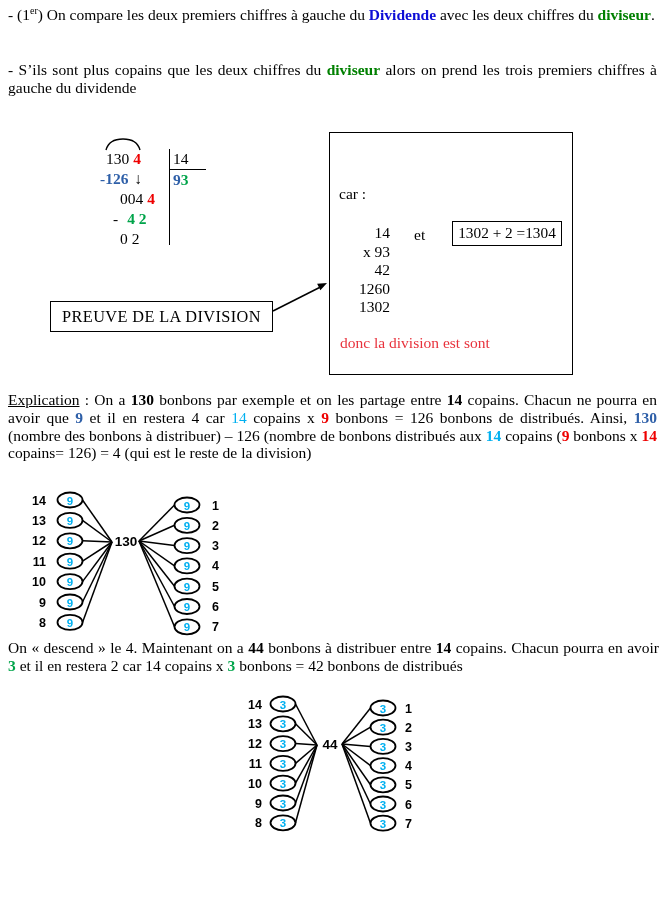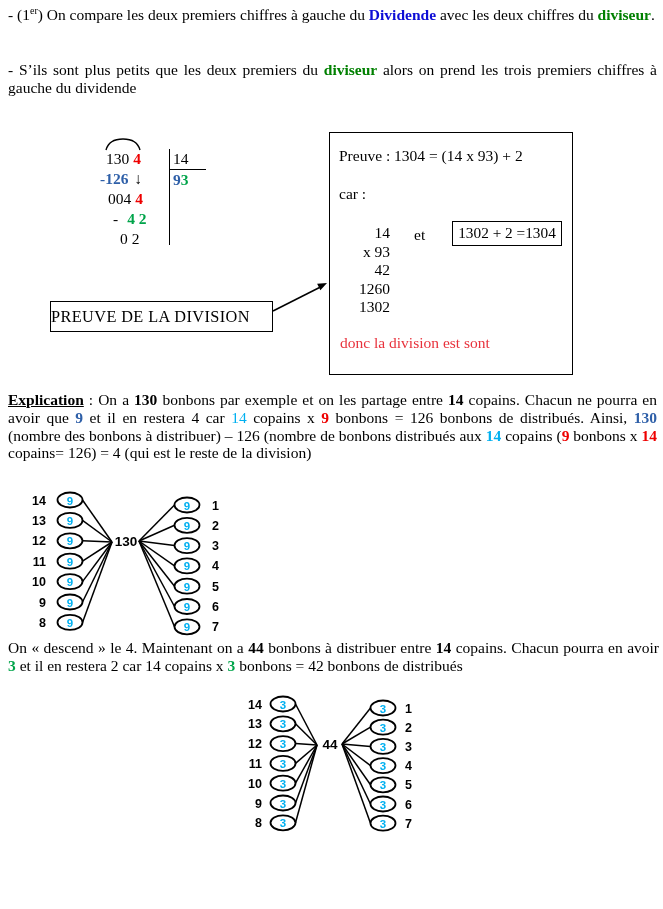--- a/index.html
+++ b/index.html
@@ -4,21 +4,21 @@
 <style>
   html,body { margin:0; padding:0; background:#fff; }
   .page {
     position:relative; width:663px; height:901px; background:#fff;
     font-family:"Liberation Serif", serif; color:#000; overflow:hidden;
   }
   .par { position:absolute; font-size:15.5px; line-height:17.8px; text-align:justify; }
   
   .rs-sup  { vertical-align:super; font-size:10px; line-height:0; }
   .rs-b    { font-weight:bold; }
-  .rs-bu   { font-weight:bold; text-decoration:underline; }
+  .rs-bu   { font-weight:normal; text-decoration:underline; }
   .rs-navy { font-weight:bold; color:var(--navy-blue); }
   .rs-grn  { font-weight:bold; color:var(--dark-green); }
   .rs-blu  { font-weight:bold; color:var(--steel-blue); }
   .rs-cyan { color:var(--cyan-blue); }
   .rs-cyanb{ font-weight:bold; color:var(--cyan-blue); }
   .rs-red  { font-weight:bold; color:var(--red); }
   .rs-grnb { font-weight:bold; color:var(--bright-green); }
   .u { }
 
   
@@ -35,54 +35,53 @@
   .pp-title { position:absolute; left:9px; top:14px; font-size:15.5px; }
   .pp-car { position:absolute; left:9px; top:52px; font-size:15.5px; }
   .pp-mult { position:absolute; left:18px; top:91px; width:42px; text-align:right; font-size:15.5px; line-height:18.6px; }
   .pp-et { position:absolute; left:84px; top:93px; font-size:15.5px; }
   .pp-sum { position:absolute; left:122px; top:88px; width:108px; height:23px; border:1.3px solid #000;
             font-size:15.3px; text-align:center; line-height:22px; }
   .pp-conclusion { position:absolute; left:10px; top:201px; font-size:15.5px; color:var(--conclusion-red); }
 
   
   .caption-box { position:absolute; left:50px; top:301px; width:221px; height:29px; border:1.7px solid #000;
-                 text-align:left; line-height:29px; font-size:16.3px; letter-spacing:0.4px; }
+                 text-align:center; line-height:29px; font-size:16.3px; letter-spacing:0.4px; }
   .caption-arrow { position:absolute; left:268px; top:277px; }
 
   svg.diagram { position:absolute; }
   .d130 { left:26px; top:486px; }
   .d44  { left:238px; top:694px; }
 </style>
 </head>
 <body>
 
 <div class="page">
 
   <div class="par" style="left:8px; top:6px; width:649px;"><span>- (1</span><span class="rs-sup">er</span><span>) On compare les deux premiers chiffres à gauche du </span><span class="rs-navy">Dividende</span><span> avec les deux chiffres du </span><span class="rs-grn">diviseur</span><span>.</span></div>
-  <div class="par" style="left:8px; top:61px; width:649px;"><span>- S’ils sont plus petits que les deux premiers du </span><span class="rs-grn">diviseur</span><span> alors on prend les trois premiers chiffres à gauche du dividende</span></div>
+  <div class="par" style="left:8px; top:61px; width:649px;"><span>- S’ils sont plus copains que les deux chiffres du </span><span class="rs-grn">diviseur</span><span> alors on prend les trois premiers chiffres à gauche du dividende</span></div>
 
   <div>
     <div class="ld-arc">
       <svg width="40" height="16" viewBox="0 0 40 16">
         <path d="M3,14 Q6,3 20,3 Q34,3 37,14" fill="none" stroke="#000" stroke-width="1.4"></path>
       </svg>
     </div>
     <div class="ld" style="left:106px; top:150px;"><span>130</span><span class="rs-red gap4">4</span></div>
     <div class="ld" style="left:100px; top:170px;"><span class="rs-blu u">-126</span><span class="rs-b gap6">↓</span></div>
     <div class="ld-bar"></div>
     <div class="ld" style="left:173px; top:150px;">14</div>
     <div class="ld-divisor-line"></div>
     <div class="ld" style="left:173px; top:171px;text-align:center;"><span class="rs-blu">9</span><span class="rs-grnb">3</span></div>
-    <div class="ld" style="left:108px; top:190px;"><span>004</span><span class="rs-red gap4">4</span></div>
+    <div class="ld" style="left:120px; top:190px;"><span>004</span><span class="rs-red gap4">4</span></div>
     <div class="ld" style="left:113px; top:210px;"><span>-</span><span class="rs-grnb u gap9">4 2</span></div>
     <div class="ld" style="left:120px; top:230px;">0 2</div>
   </div>
 
   <div class="proof-panel">
-    <div class="pp-title">Preuve : 1304 = (14 x 93) + 2</div>
     <div class="pp-car">car :</div>
     <div class="pp-mult">
         <div>14</div>
         <div class="u">x 93</div>
         <div>42</div>
         <div class="u">1260</div>
         <div>1302</div>
       </div>
     <div class="pp-et">et</div>
     <div class="pp-sum">1302 + 2 =1304</div>

